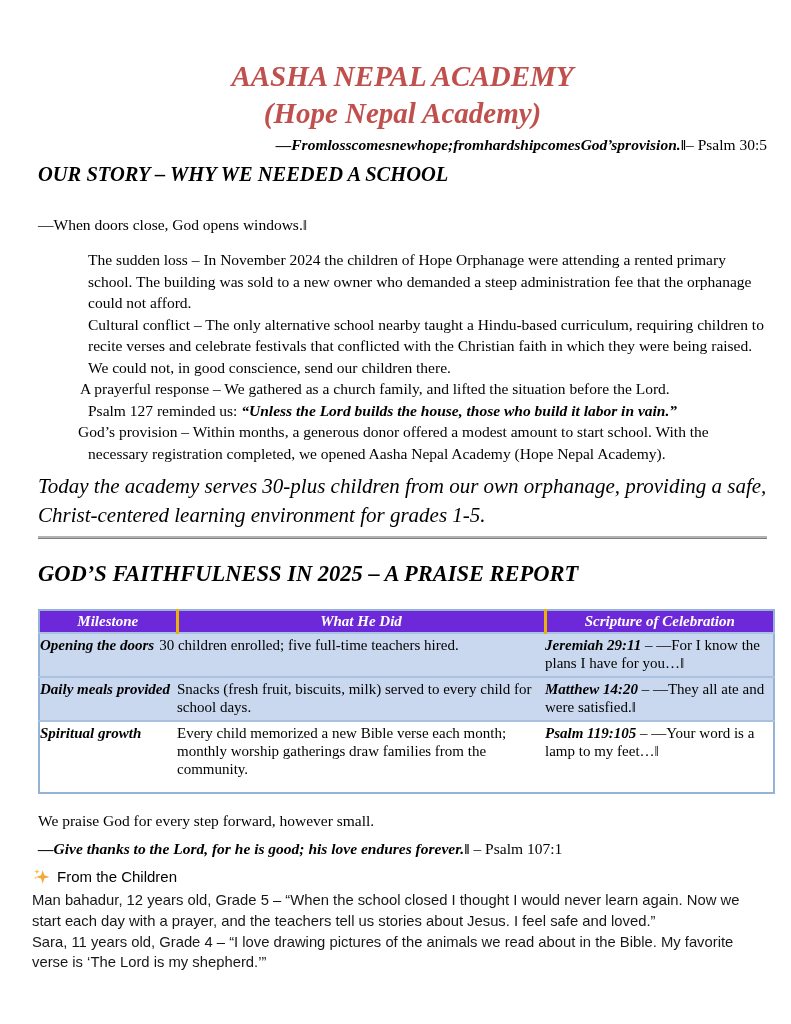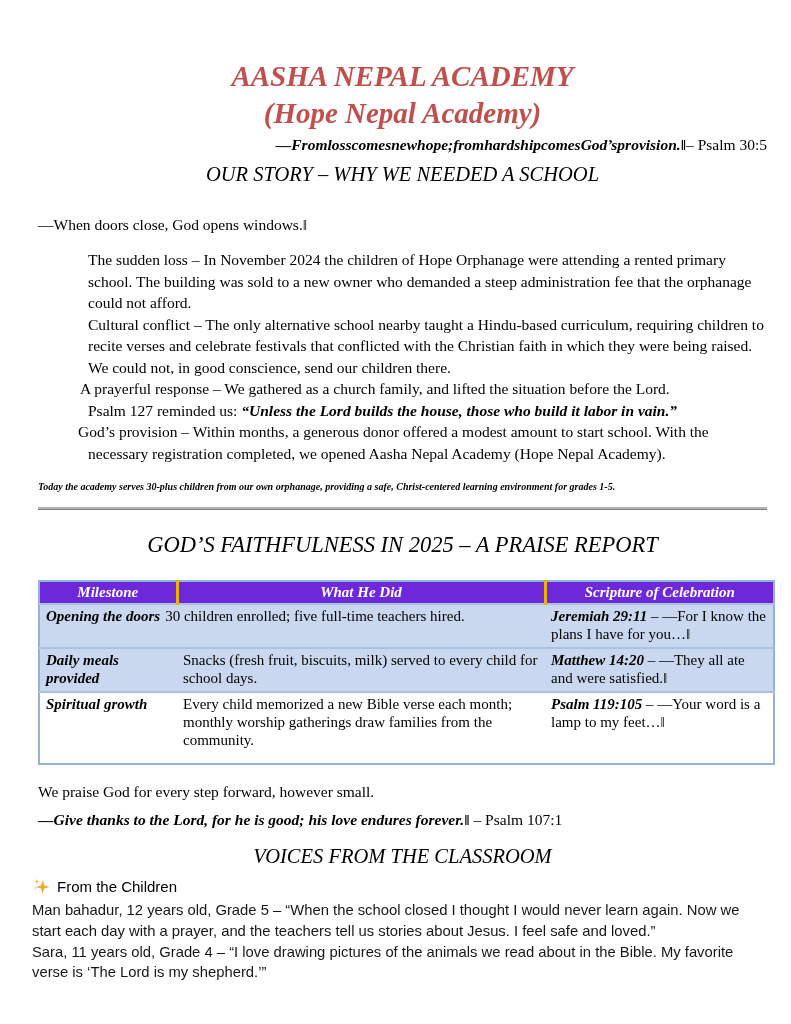--- a/index.html
+++ b/index.html
@@ -10,51 +10,51 @@
     padding:58px 24px 0 38px;
   }
   
   .doc-title {
     text-align:center; color:#C0504D; font-weight:bold; font-style:italic;
     font-size:29px; line-height:37px; margin:0;
   }
   .tagline { text-align:right; font-size:15.5px; margin-top:2px; line-height:21px; }
   .tagline .q { font-weight:bold; font-style:italic; }
   .section-heading {
-    text-align:center; font-weight:normal; font-style:italic;
+    text-align:left; font-weight:bold; font-style:italic;
     font-size:20.5px; margin:6px 0 0 0; line-height:27px;
   }
   .section-heading.big { font-size:22.5px; line-height:30px; margin-top:20px; }
   
   .opening-quote { margin-top:26px; font-size:15.5px; line-height:21px; }
   .story-list { margin-top:14px; font-size:15.5px; line-height:21.5px; }
   .story-item { margin:0 0 0 50px; }
   .story-item.ind-a { margin-left:42px; }
   .story-item.ind-b { margin-left:50px; text-indent:-10px; }
   .bold-it { font-weight:bold; font-style:italic; }
   .today-line {
-    margin-top:8px; font-weight:bold; font-style:italic;
-    font-size:10px; line-height:29px;
+    margin-top:8px; font-weight:normal; font-style:italic;
+    font-size:21px; line-height:29px;
   }
   .hrule {
     margin-top:6px; height:2px; background:#b3b3b3;
     border-bottom:1px solid #7f7f7f; width:100%;
   }
   
   table.praise {
     margin-top:20px; border-collapse:collapse; table-layout:fixed;
     width:735px; font-size:15px; border:2px solid #95B3D7;
   }
   table.praise th {
     background:#6d28d9; color:#fff; font-weight:bold; font-style:italic;
     font-size:15px; padding:2px 4px; text-align:center; line-height:17px;
   }
   table.praise th + th { border-left:3px solid #eab308; }
   table.praise td {
-    vertical-align:top; padding:2px 6px 4px 6px; line-height:18px;
+    vertical-align:top; padding:2px 6px 4px 0; line-height:18px;
   }
   table.praise tbody tr { border-top:2px solid #A9C2E1; }
   tr.shaded { background:#C9D8EE; }
   td.milestone { font-weight:bold; font-style:italic; }
   .scr-ref { font-weight:bold; font-style:italic; }
   tr.last td { padding-bottom:14px; }
   .what-inline { margin-left:5px; }
   
   .close-line { margin-top:16px; font-size:15.5px; line-height:22px; }
   .close-quote { margin-top:6px; font-size:15.5px; line-height:22px; }
@@ -129,21 +129,20 @@
       </tr>
     </tbody>
   </table>
 
   <div class="close-line">We praise God for every step forward, however small.</div>
   <div class="close-quote">
     <span class="bold-it">―Give thanks to the Lord, for he is good; his love endures forever.‖</span>
     <span>– Psalm 107:1</span>
   </div>
 
-  <div class="section-heading voices-heading">VOICES FROM THE CLASSROOM</div>
 
   <div class="voices-sub">
     <svg class="sparkle" viewBox="0 0 24 24" aria-hidden="true">
       <path d="M13.5 4 L15.6 10.4 L22 12.5 L15.6 14.6 L13.5 21 L11.4 14.6 L5 12.5 L11.4 10.4 Z" fill="#F2A93B"></path>
       <path d="M6.2 2.2 L7.1 4.9 L9.8 5.8 L7.1 6.7 L6.2 9.4 L5.3 6.7 L2.6 5.8 L5.3 4.9 Z" fill="#F7C04A"></path>
       <circle cx="4.4" cy="13.8" r="1.1" fill="#F7C04A"></circle>
     </svg>
     <span>From the Children</span>
   </div>
 

